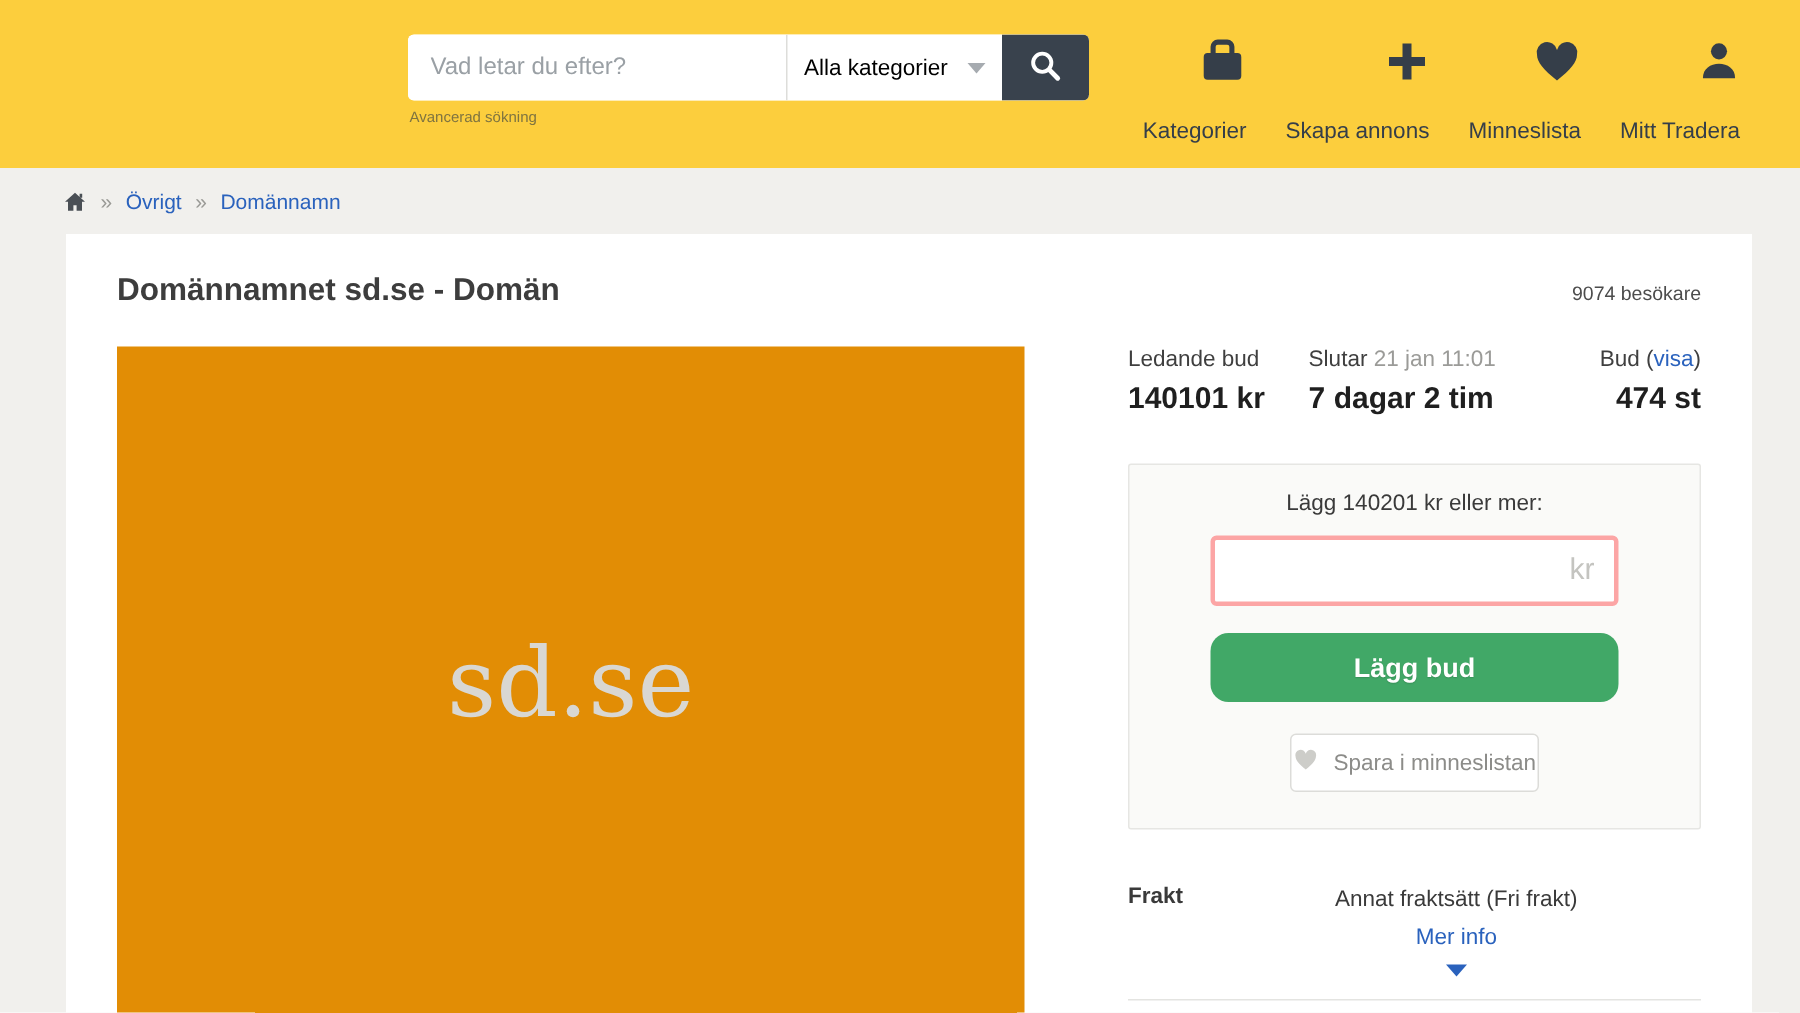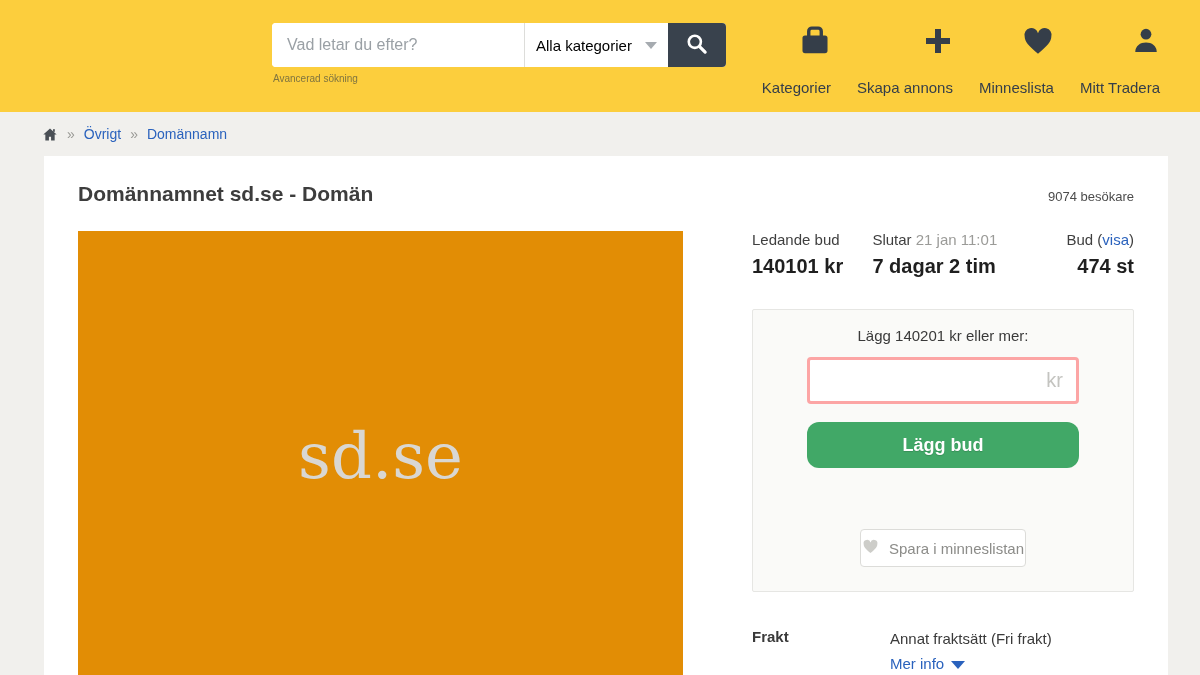--- a/index.html
+++ b/index.html
@@ -72,28 +72,28 @@
   .bid-input{display:block; width:100%; height:47px; margin-top:13px; border:3px solid #fca5a5;
     border-radius:4px; font-size:20px; font-family:inherit; text-align:right; padding:0 13px;
     color:#444; outline:none; background:#fff;}
   .bid-input::placeholder{color:#c4c4c0;}
   .bid-btn{display:block; width:100%; height:46px; margin-top:18px; background:var(--green);
     border:none; border-radius:12px; color:#fff; font-size:18px; font-weight:bold;
     font-family:inherit; cursor:pointer; text-shadow:0 1px 1px rgba(0,0,0,0.15);}
   .save-wrap{text-align:center; margin-top:21px;}
   .save-btn{display:inline-flex; align-items:center; gap:10px; padding:9px 1px; background:#fff;
     border:1px solid #dcdcd9; border-radius:4px; color:#8c8c89; font-size:15px;
-    font-family:inherit; cursor:pointer;margin-top:40px;}
+    font-family:inherit; cursor:pointer;}
 
   .details{margin-top:36px;}
   .detail-row{display:flex;}
   .detail-label{width:138px; flex:none; font-weight:bold; font-size:15px; color:#3a3a3a;}
   .detail-value{font-size:15px; color:#3a3a3a; line-height:1.4;}
   .more-info{margin-top:4px; color:var(--link); font-size:15px; cursor:pointer;
-    display:flex; align-items:center; gap:7px; text-decoration:none;}
+    display:flex; align-items:center; gap:7px; text-decoration:none;flex-direction:column;}
   .tri-blue{width:0; height:0; border-left:7px solid transparent; border-right:7px solid transparent;
     border-top:8px solid var(--link); position:relative; top:1px;}
   .detail-divider{border:none; border-top:1px solid #e4e4e1; margin:16px 0;}
 </style>
 </head>
 <body>
 
 <header class="topbar">
 
   <div class="searchbar">

